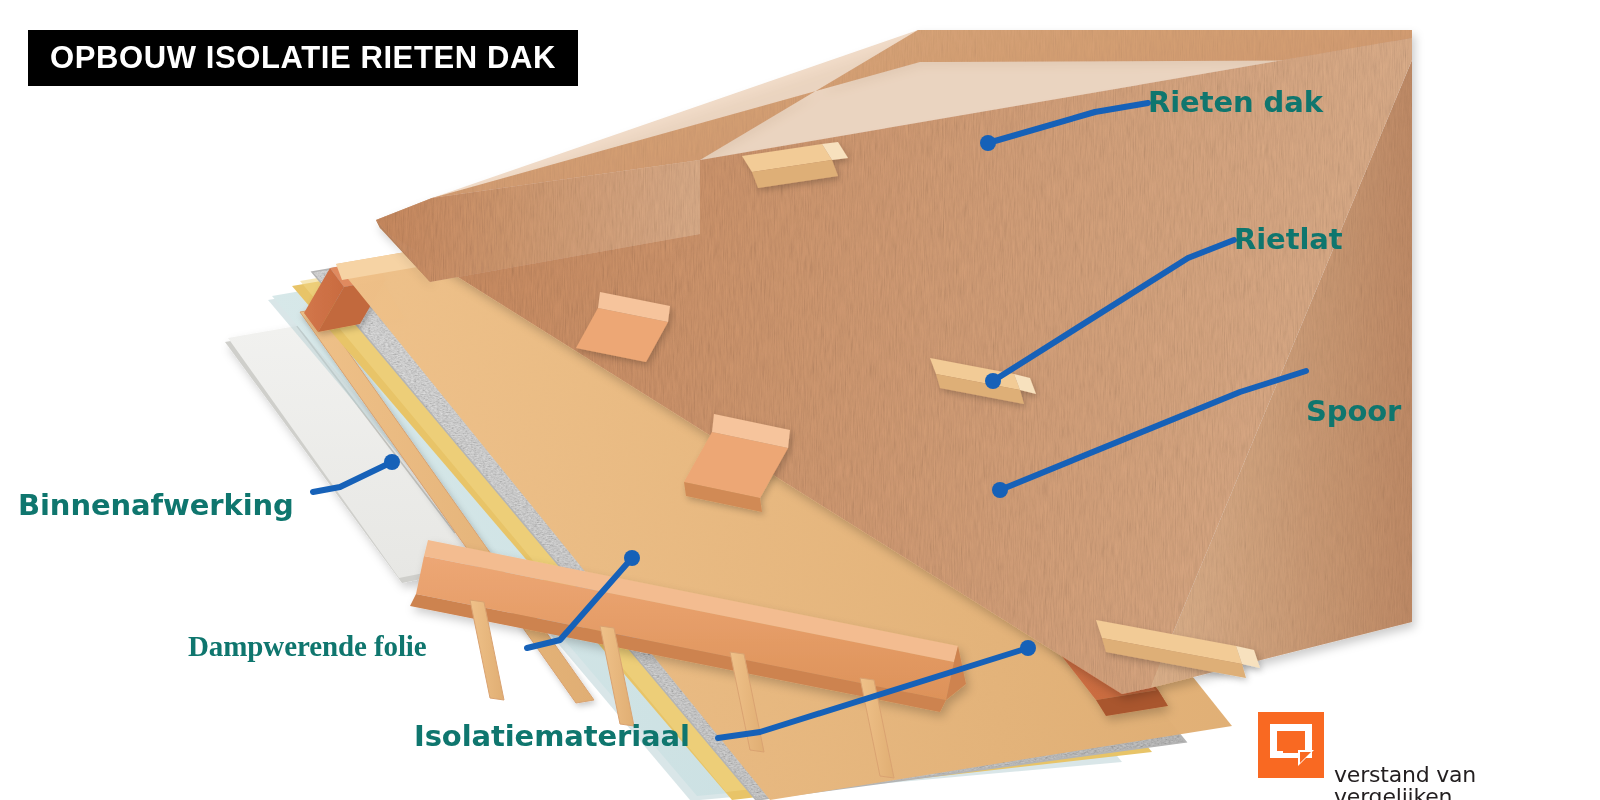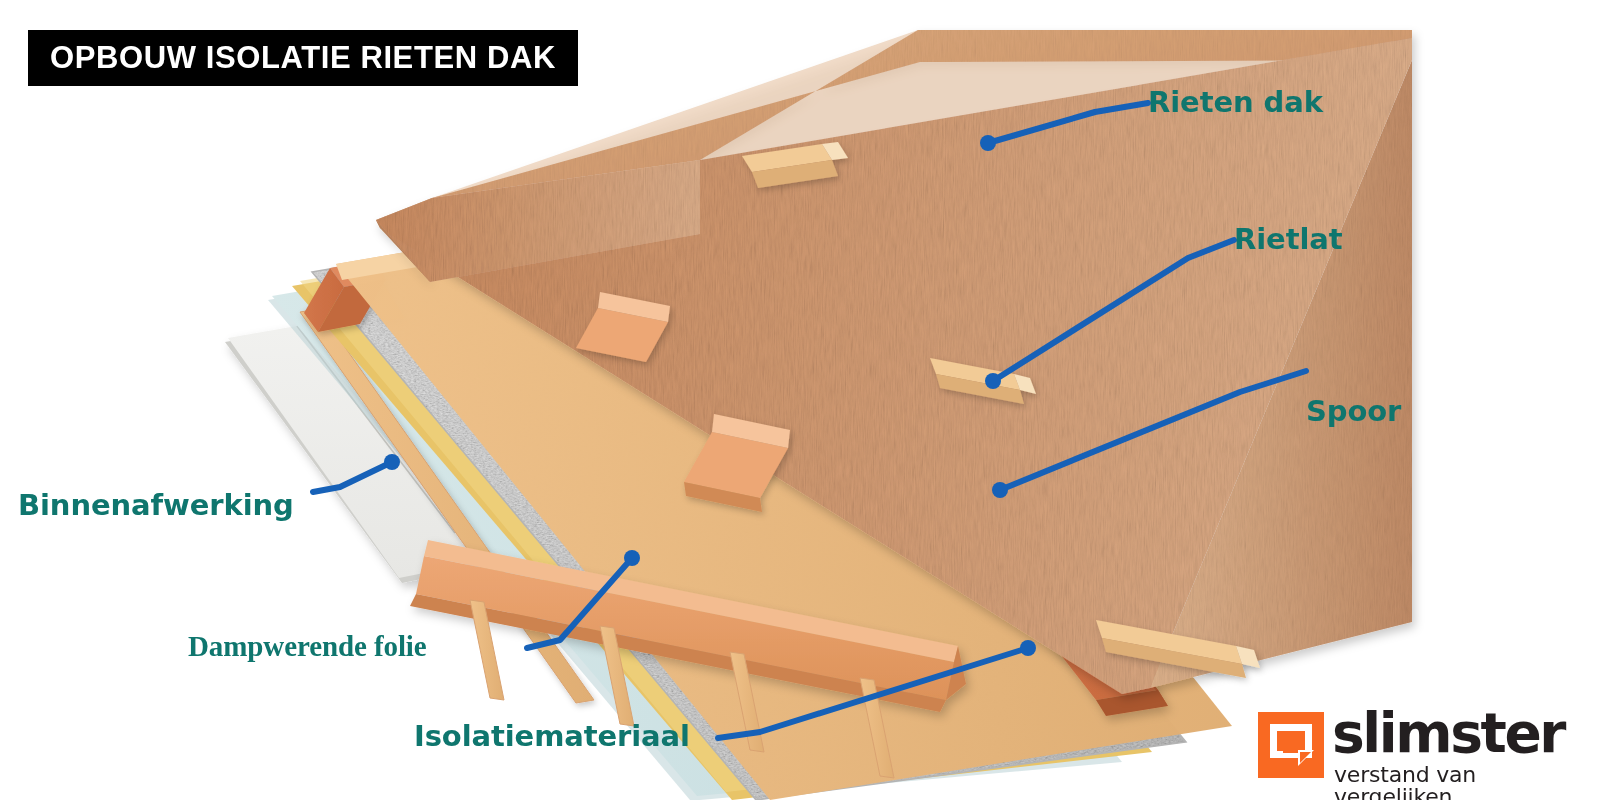--- a/index.html
+++ b/index.html
@@ -326,17 +326,16 @@
       <div class="label left" style="left: 414px; top: 722px;">Isolatiemateriaal</div>
     </div>
 
   <div class="logo">
     <div class="logo-mark">
       <div class="logo-bubble"></div>
       <div class="logo-dot"></div>
       <div class="logo-tail"></div>
       <div class="logo-tail-in"></div>
     </div>
-    <div class="logo-word">slimster</div>
     <div class="logo-tag">verstand van vergelijken</div>
   </div>
 
 </div>
 
 </body></html>

